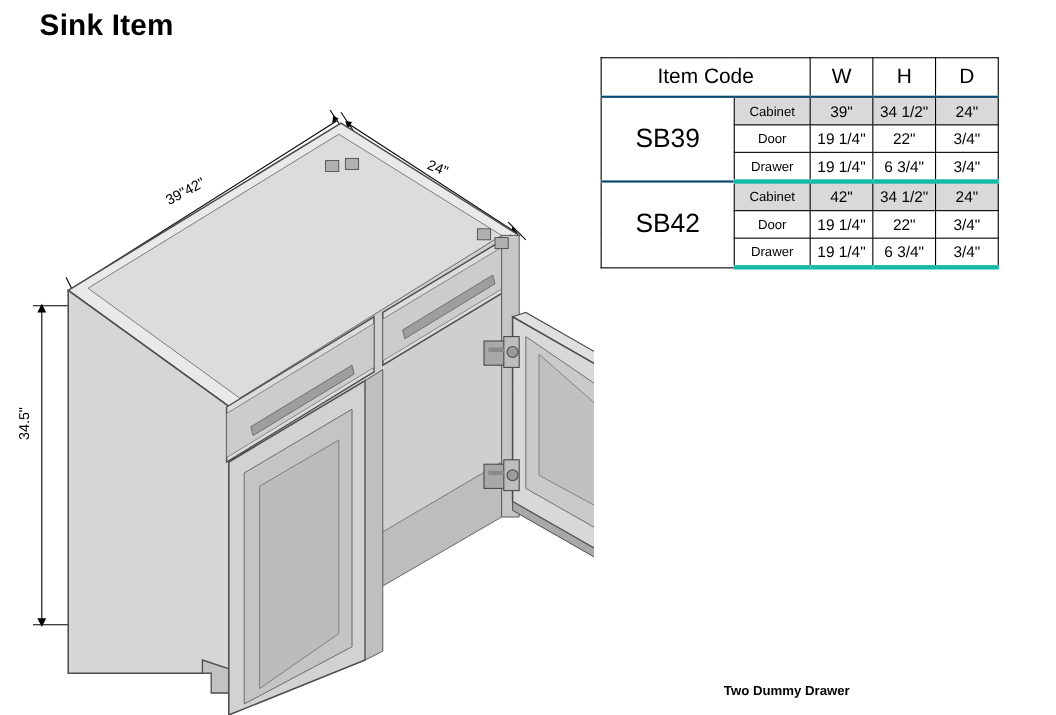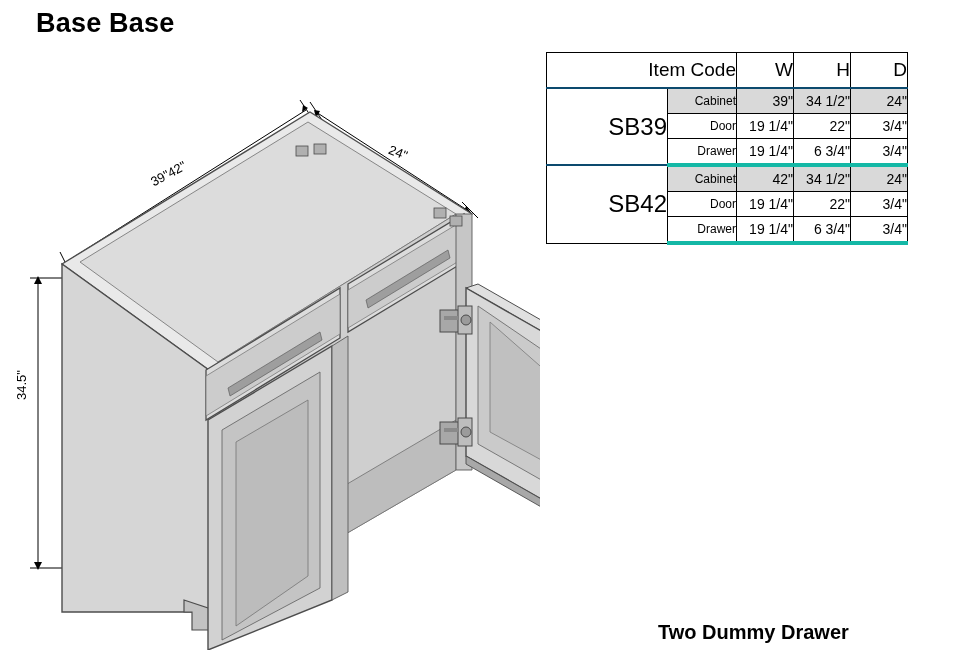--- a/index.html
+++ b/index.html
@@ -25,21 +25,21 @@
   }
   #spec-table {
     position: absolute;
     left: 546px;
     top: 52px;
     border-collapse: collapse;
     background: #ffffff;
   }
   #spec-table td, #spec-table th {
     border: 1px solid #000000;
-    text-align: right;
+    text-align: center;
     font-weight: normal;
     font-size: 15px;
     padding: 0;
     height: 24px;
     background: #ffffff;
   }
   #spec-table .hdr-main {
     font-size: 19px;
     width: 188px;
     height: 34px;
@@ -66,21 +66,21 @@
   #spec-table .grp-top td {
     border-top: 2px solid #0c4a6e;
   }
   #spec-table .grp-bottom td {
     border-bottom: 4px solid #14b8a6;
   }
   #footer-note {
     position: absolute;
     left: 658px;
     top: 621px;
-    font-size: 20px;
+    font-size: 12px;
     font-weight: bold;
   }
   #drawing {
     position: absolute;
     left: 0;
     top: 0;
   }
   .dim-label {
     position: absolute;
     font-size: 13px;
@@ -102,21 +102,21 @@
   #dim-depth {
     left: 392px;
     top: 142px;
     transform: rotate(22deg);
     transform-origin: left top;
   }
 </style>
 </head>
 <body>
 
-<div id="page-title">Base Base</div>
+<div id="page-title">Sink Item</div>
 
 <svg id="drawing" width="540" height="650" viewBox="0 0 540 650">
 
   <g stroke="#000" stroke-width="1" fill="none">
 
     <line x1="38" y1="278" x2="38" y2="568"></line>
     <path d="M34,284 L38,276 L42,284" fill="#000" stroke="none"></path>
     <path d="M34,562 L38,570 L42,562" fill="#000" stroke="none"></path>
     <line x1="30" y1="278" x2="62" y2="278"></line>
     <line x1="30" y1="568" x2="62" y2="568"></line>

